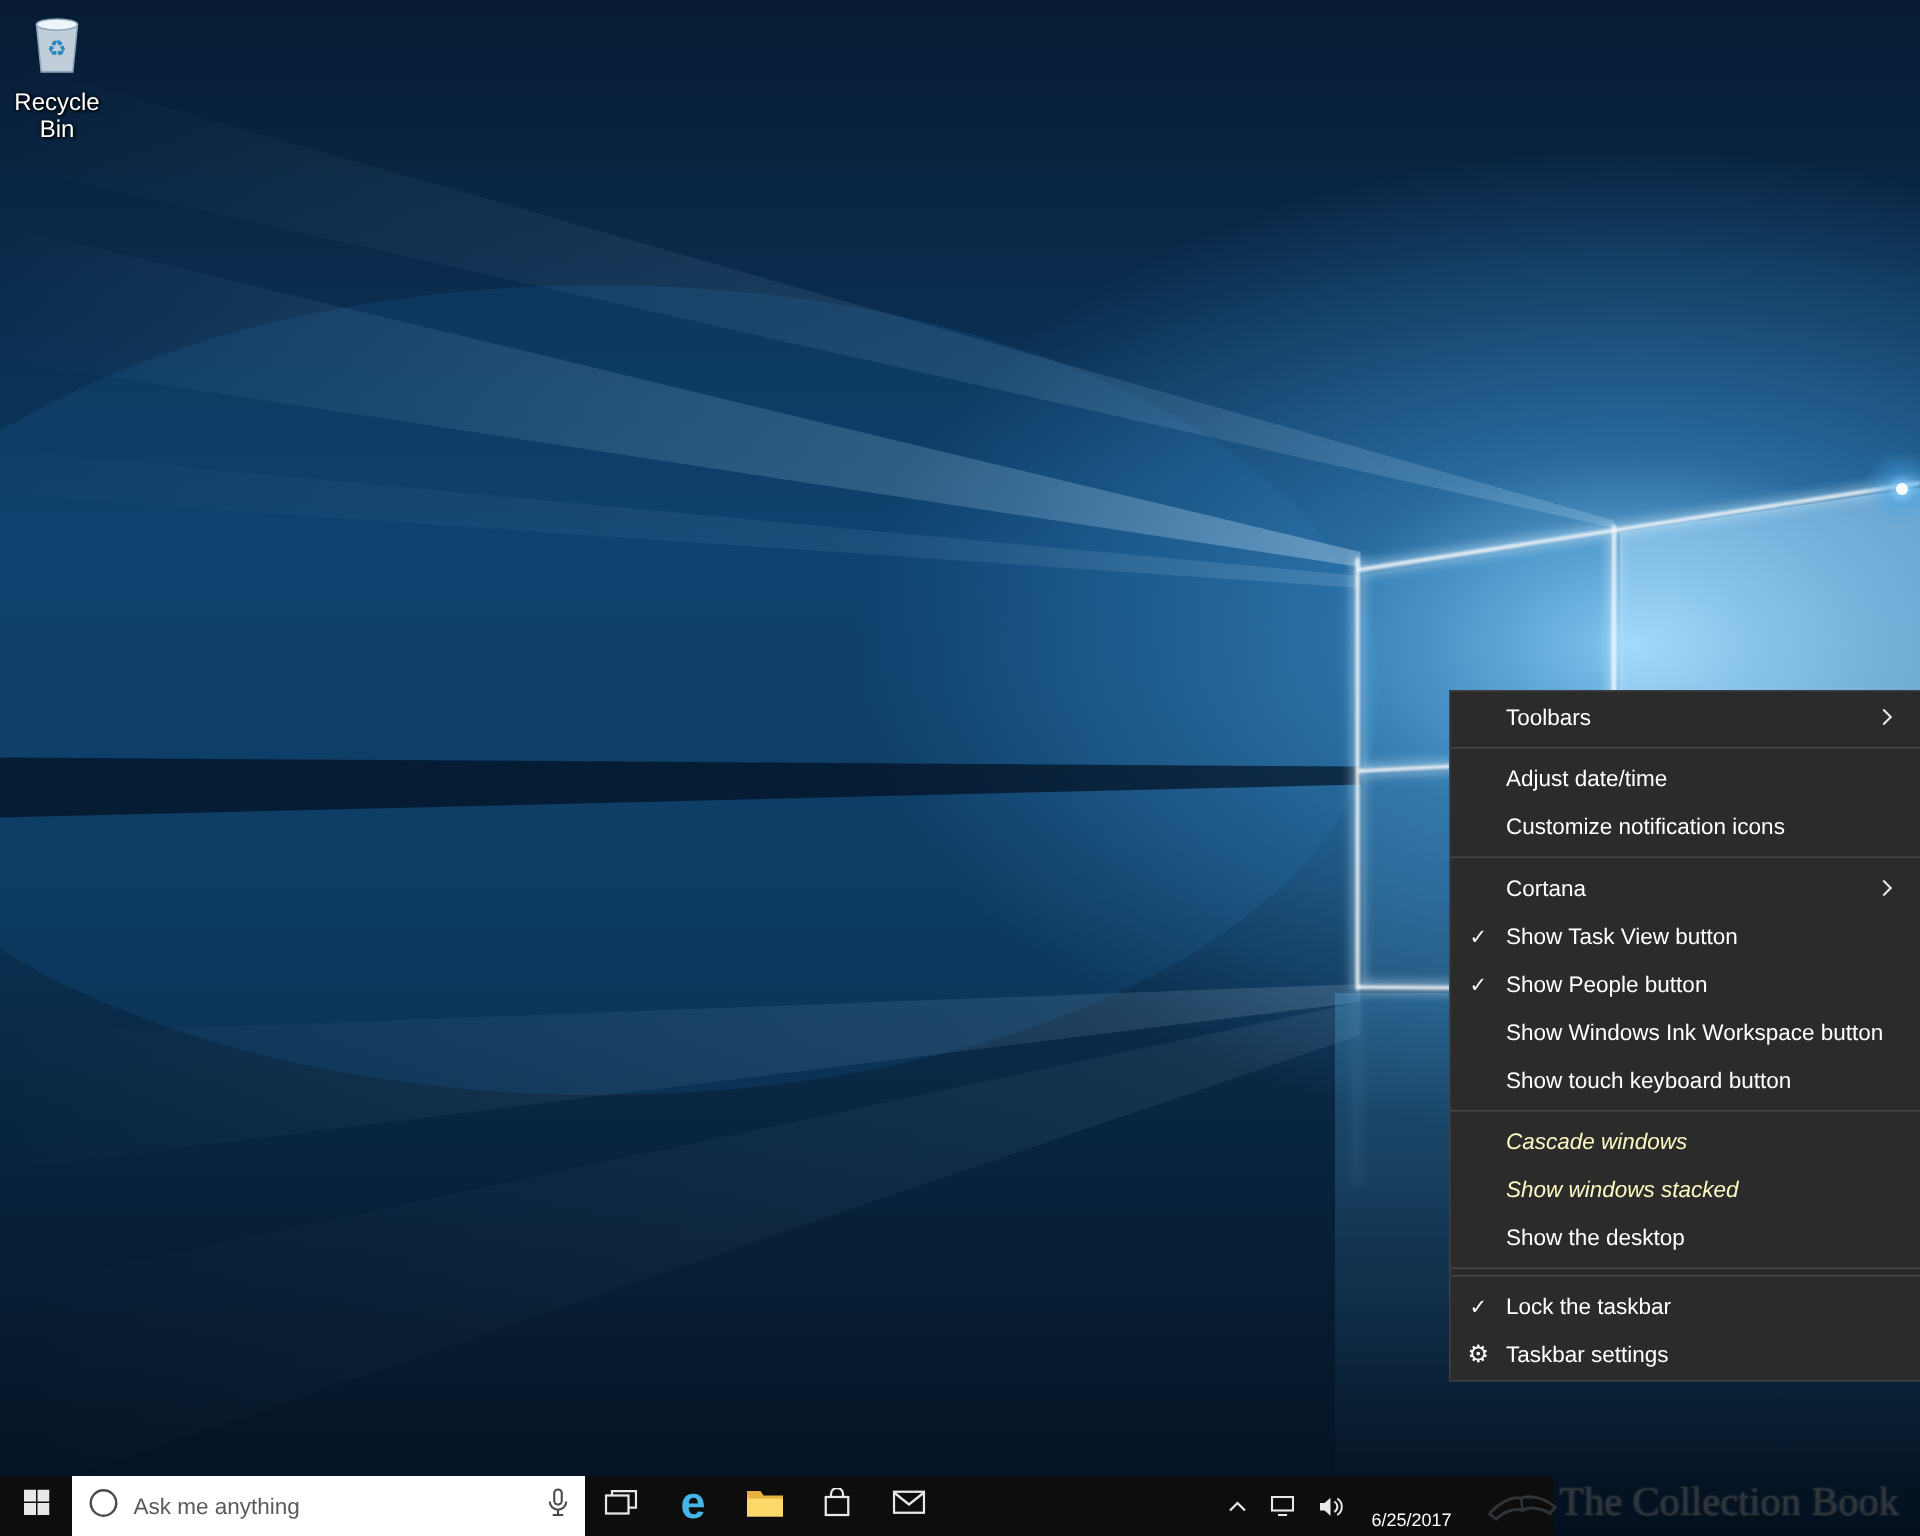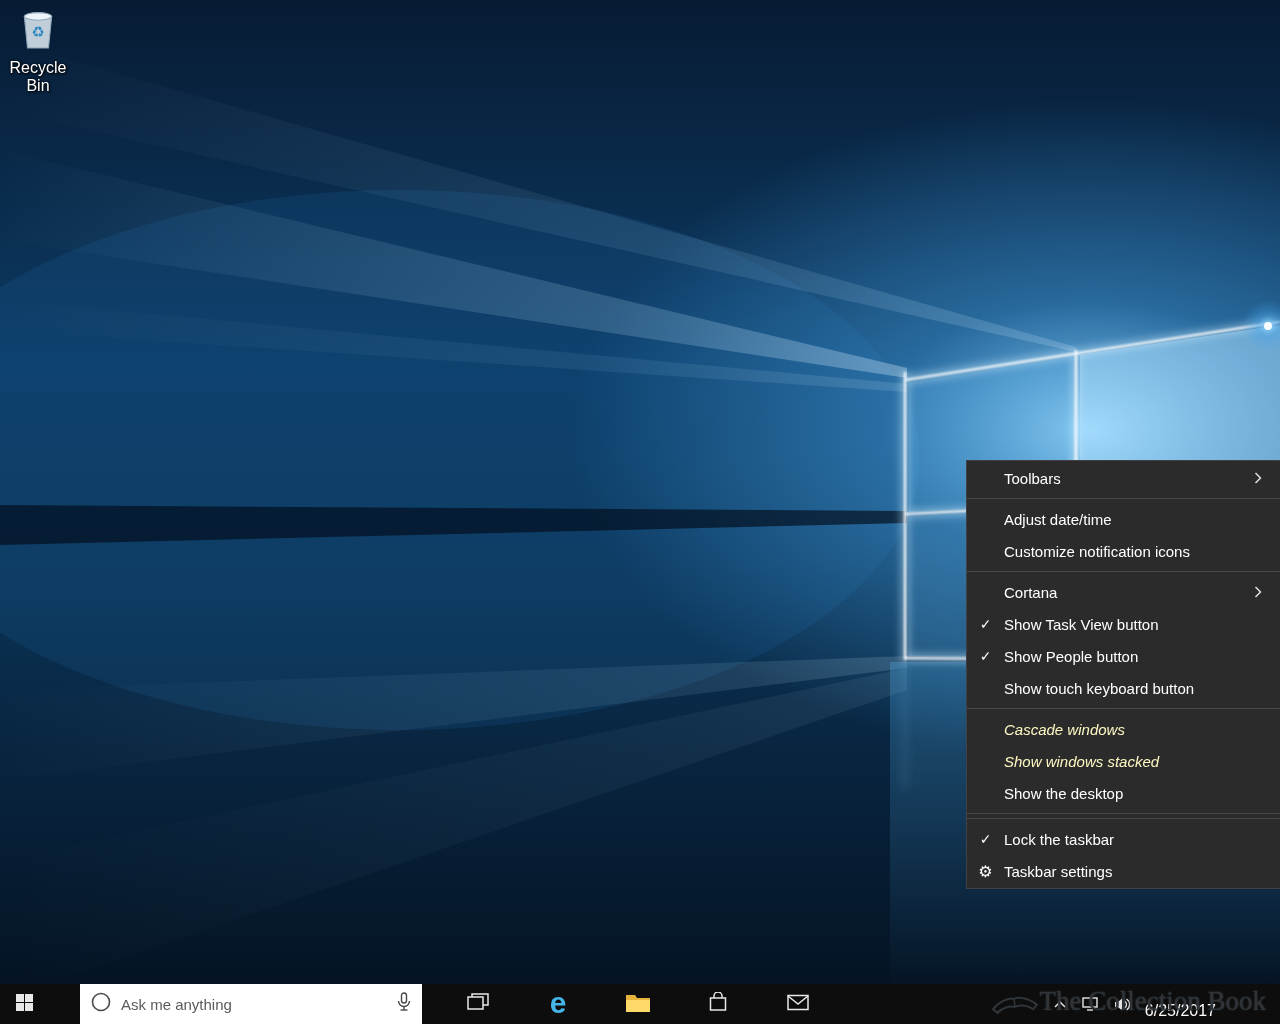--- a/index.html
+++ b/index.html
@@ -11,36 +11,36 @@
   .wallpaper { position:absolute; inset:0; z-index:0; }
   .wallpaper svg { display:block; width:1280px; height:1024px; }
 
   
   .desktop-icon { position:absolute; left:4px; top:8px; width:68px; z-index:5;
     display:flex; flex-direction:column; align-items:center; gap:5px; cursor:default; }
   .desktop-icon .label { color:#fff; font-size:16px; text-align:center;
     text-shadow:1px 1px 2px #000, 0 0 3px #000; }
 
   
-  .taskbar { position:absolute; left:0; bottom:0; width:1280px; height:40px;
-    background:#0d0d0d; z-index:20; display:flex; align-items:stretch;gap:32px; }
+  .taskbar { position:absolute; left:0; bottom:0; width:1036px; height:40px;
+    background:#0d0d0d; z-index:20; display:flex; align-items:stretch; }
   .tb-btn { width:48px; display:flex; align-items:center; justify-content:center; }
   .search-box { width:342px; background:#ffffff; display:flex; align-items:center;
     padding:0 10px 0 10px; gap:9px; }
   .search-box input { flex:1; border:none; outline:none; font-size:15px;
     font-family:"Liberation Sans",sans-serif; color:#444; background:transparent; }
   .search-box input::placeholder { color:#5a5a5a; opacity:1; }
   .edge-e { color:#45b5e8; font-size:30px; font-weight:bold; line-height:1;
     transform:translateY(-1px); }
   .tray { position:absolute; right:64px; top:0; height:40px; display:flex;
     align-items:center; gap:12px; }
   .tray-ico { display:flex; align-items:center; justify-content:center; height:40px;
     padding:0 2px; }
   .clock { display:flex; flex-direction:column; justify-content:flex-end;
-    height:40px; padding-bottom:4px; color:#fff; font-size:16px; text-align:center;
+    height:40px; padding-bottom:4px; color:#fff; font-size:12px; text-align:center;
     min-width:62px; }
 
   
   .context-menu { position:absolute; left:966px; top:460px; width:314px; z-index:30;
     background:#2b2b2b; border:1px solid #404045; border-right:none;
     padding:1px 0; color:#fff; font-size:15px; }
   .menu-item { display:flex; align-items:center; height:32px; cursor:default; }
   .menu-item.disabled, .menu-item.disabled:hover { color:#fef9c3; background:transparent;font-style:italic; }
   .mi-check { flex:0 0 37px; text-align:center; font-size:14px; }
   .menu-item.checked .mi-check::before { content:"\2713"; }
@@ -269,20 +269,24 @@
     <div class="menu-item checked">
       <span class="mi-check"></span>
       <span class="mi-label">Show Task View button</span>
     </div>
     <div class="menu-item checked">
       <span class="mi-check"></span>
       <span class="mi-label">Show People button</span>
     </div>
     <div class="menu-item">
       <span class="mi-check"></span>
+      <span class="mi-label">Show Windows Ink Workspace button</span>
+    </div>
+    <div class="menu-item">
+      <span class="mi-check"></span>
       <span class="mi-label">Show touch keyboard button</span>
     </div>
 
     <div class="menu-sep"></div>
 
     <div class="menu-item disabled">
       <span class="mi-check"></span>
       <span class="mi-label">Cascade windows</span>
     </div>
     <div class="menu-item disabled">

